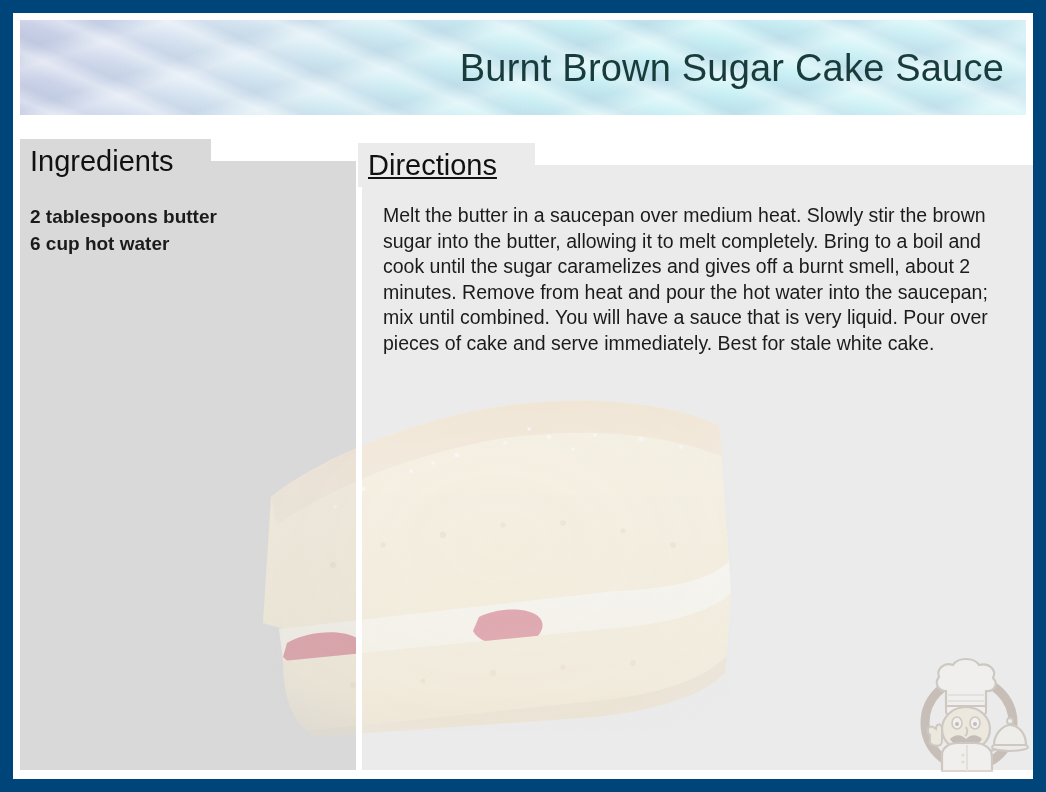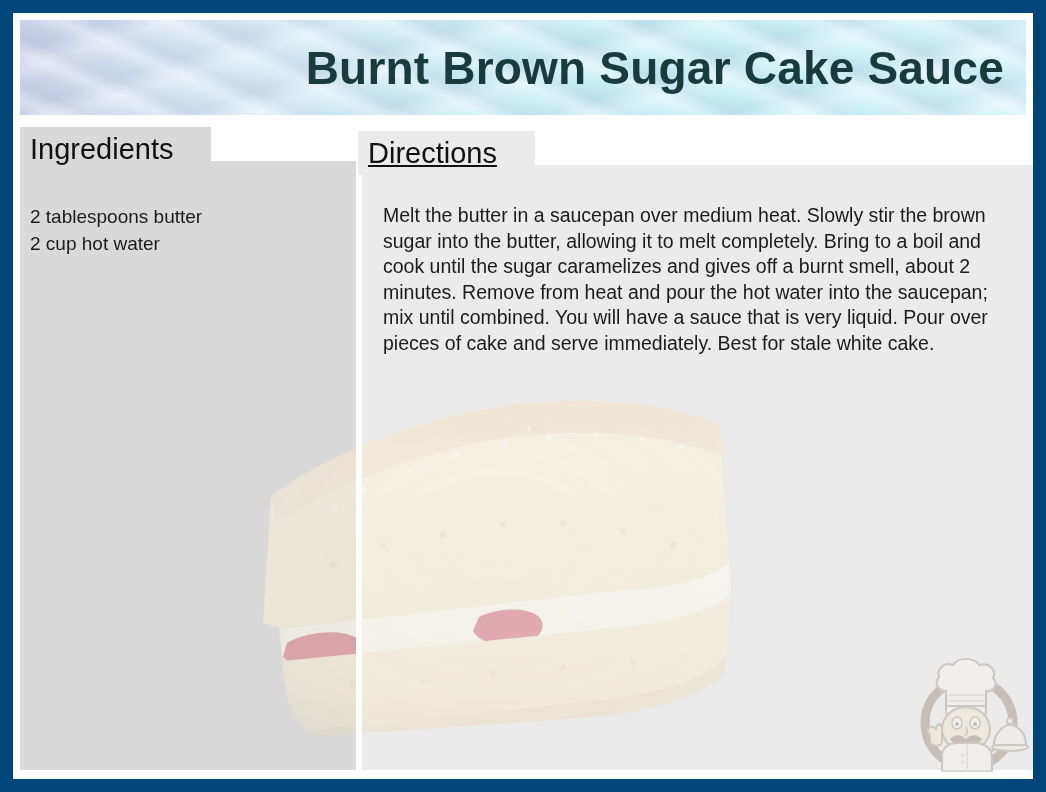--- a/index.html
+++ b/index.html
@@ -64,38 +64,39 @@
         #c8f1f5 70%,
         #cdf2f6 85%,
         #d2f3f7 100%);
     overflow: hidden;
   }
   .banner-title {
     position: absolute;
     right: 22px;
     top: 50%;
     transform: translateY(-50%);
-    font-size: 46px;
-    font-weight: 700;
+    font-size: 38px;
+    font-weight: 400;
     letter-spacing: 0.2px;
     color: #183c3c;
     white-space: nowrap;
   }
 
   
   .tab {
     position: absolute;
     background: #d9d9d9;
     color: #111111;
     font-size: 29px;
     font-weight: 400;
     line-height: 44px;
     padding: 0 14px 0 10px;
     box-sizing: border-box;
     white-space: nowrap;
+    margin-top: 12px;
   }
   .tab-ingredients {
     left: 7px;
     top: 114px;
     height: 44px;
     width: 191px;
   }
   .tab-directions {
     left: 345px;
     top: 118px;
@@ -131,20 +132,21 @@
     top: 42px;
     right: 8px;
     list-style: none;
     margin: 0;
     padding: 0;
   }
   .ingredient-list li {
     font-size: 19px;
     line-height: 27px;
     color: #1b1b1b;
+    font-weight: bold;
   }
 
   .directions-text {
     position: absolute;
     left: 21px;
     top: 38px;
     width: 622px;
     font-size: 19.5px;
     line-height: 25.5px;
     color: #1b1b1b;
@@ -190,21 +192,21 @@
 <div class="card">
   <div class="sheet">
 
     <div class="banner">
       <div class="banner-title">Burnt Brown Sugar Cake Sauce</div>
     </div>
 
     <div class="col-ingredients">
       <ul class="ingredient-list">
         <li>2 tablespoons butter</li>
-        <li>2 cup hot water</li>
+        <li>6 cup hot water</li>
       </ul>
     </div>
 
     <div class="col-directions">
       <p class="directions-text">Melt the butter in a saucepan over medium heat. Slowly stir the brown sugar into the butter, allowing it to melt completely. Bring to a boil and cook until the sugar caramelizes and gives off a burnt smell, about 2 minutes. Remove from heat and pour the hot water into the saucepan; mix until combined. You will have a sauce that is very liquid. Pour over pieces of cake and serve immediately. Best for stale white cake.</p>
     </div>
 
     <div class="cake-wrap">
       <svg class="cake-svg" viewBox="0 0 508 352" xmlns="http://www.w3.org/2000/svg">
         <defs>

